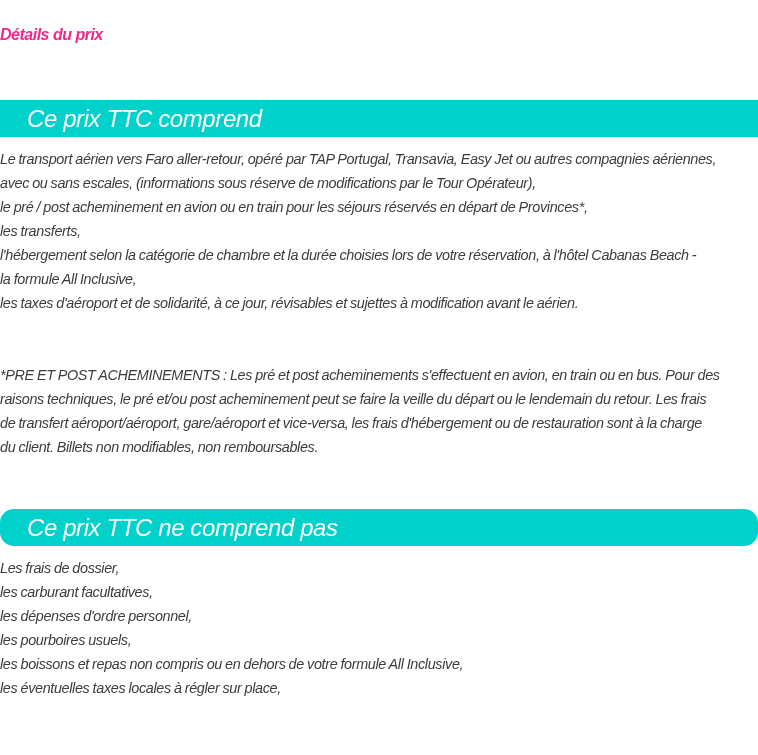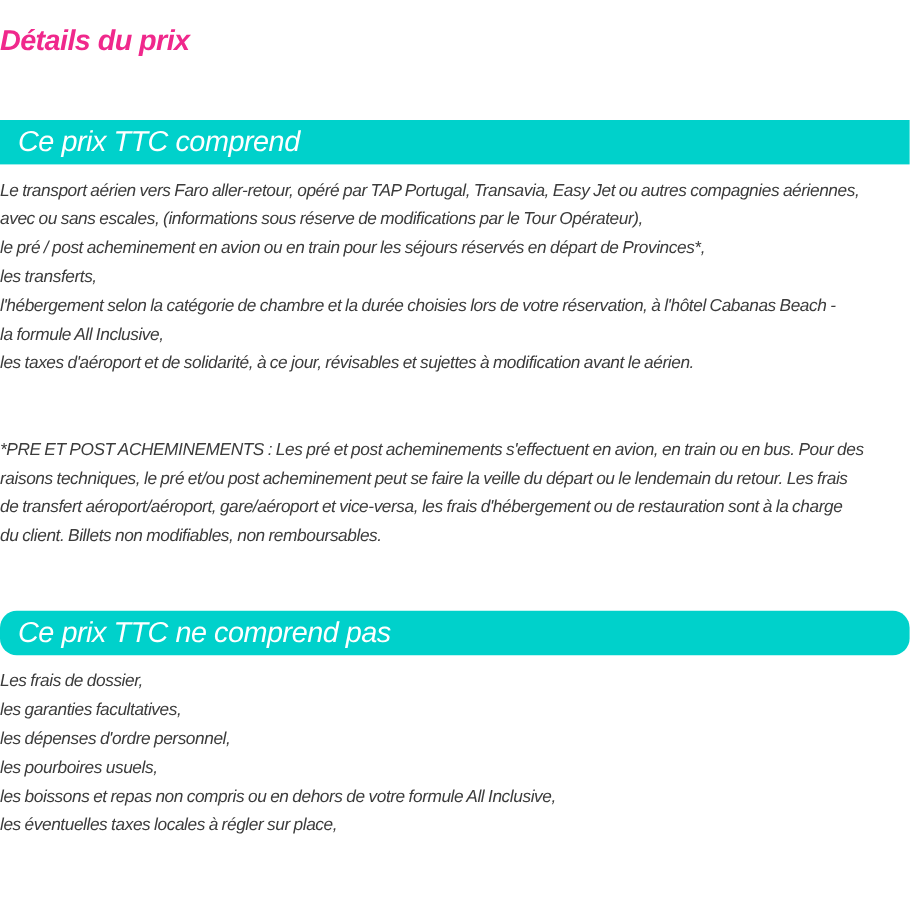--- a/index.html
+++ b/index.html
@@ -13,35 +13,35 @@
       overflow: hidden;
       font-family: "Liberation Sans", "DejaVu Sans", sans-serif;
       font-style: italic;
       color: #3c3c3c;
     }
     .page-title {
       position: absolute;
       left: 0;
       top: 20px;
       margin: 0;
-      font-size: 24px;
+      font-size: 16px;
       font-weight: bold;
       font-style: italic;
       color: #f0288c;
       letter-spacing: -0.5px;
       line-height: 30px;
     }
     .section-bar {
       position: absolute;
       left: 0;
       width: 758px;
       height: 37px;
       background: #00d1cb;
       box-sizing: border-box;
-      padding-left: 15px;
+      padding-left: 27px;
       color: #ffffff;
       font-size: 24px;
       font-style: italic;
       line-height: 37px;
       letter-spacing: -0.4px;
       margin: 0;
       font-weight: normal;
     }
     .bar-1 { top: 100px; }
     .bar-2 { top: 509px; border-radius: 14px; }
@@ -83,18 +83,18 @@
   <span class="line">*PRE ET POST ACHEMINEMENTS : Les pré et post acheminements s'effectuent en avion, en train ou en bus. Pour des</span>
   <span class="line">raisons techniques, le pré et/ou post acheminement peut se faire la veille du départ ou le lendemain du retour. Les frais</span>
   <span class="line">de transfert aéroport/aéroport, gare/aéroport et vice-versa, les frais d'hébergement ou de restauration sont à la charge</span>
   <span class="line">du client. Billets non modifiables, non remboursables.</span>
 </div>
 
 <h2 class="section-bar bar-2">Ce prix TTC ne comprend pas</h2>
 
 <div class="block block-2">
   <span class="line">Les frais de dossier,</span>
-  <span class="line">les garanties facultatives,</span>
+  <span class="line">les carburant facultatives,</span>
   <span class="line">les dépenses d'ordre personnel,</span>
   <span class="line">les pourboires usuels,</span>
   <span class="line">les boissons et repas non compris ou en dehors de votre formule All Inclusive,</span>
   <span class="line">les éventuelles taxes locales à régler sur place,</span>
 </div>
 
 </body></html>

